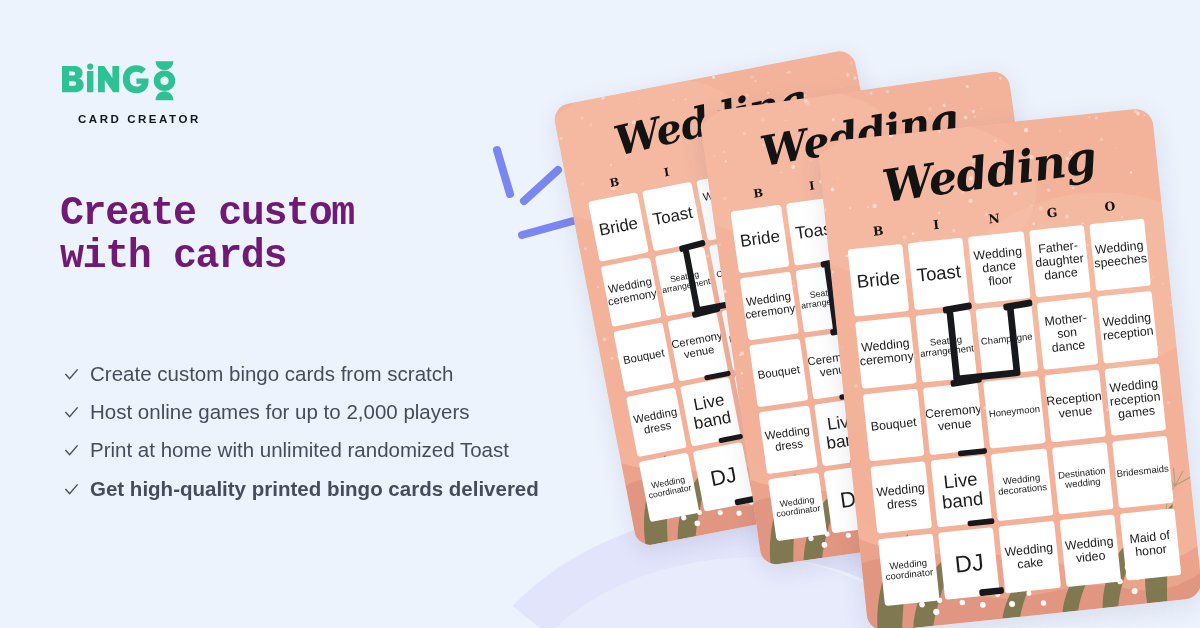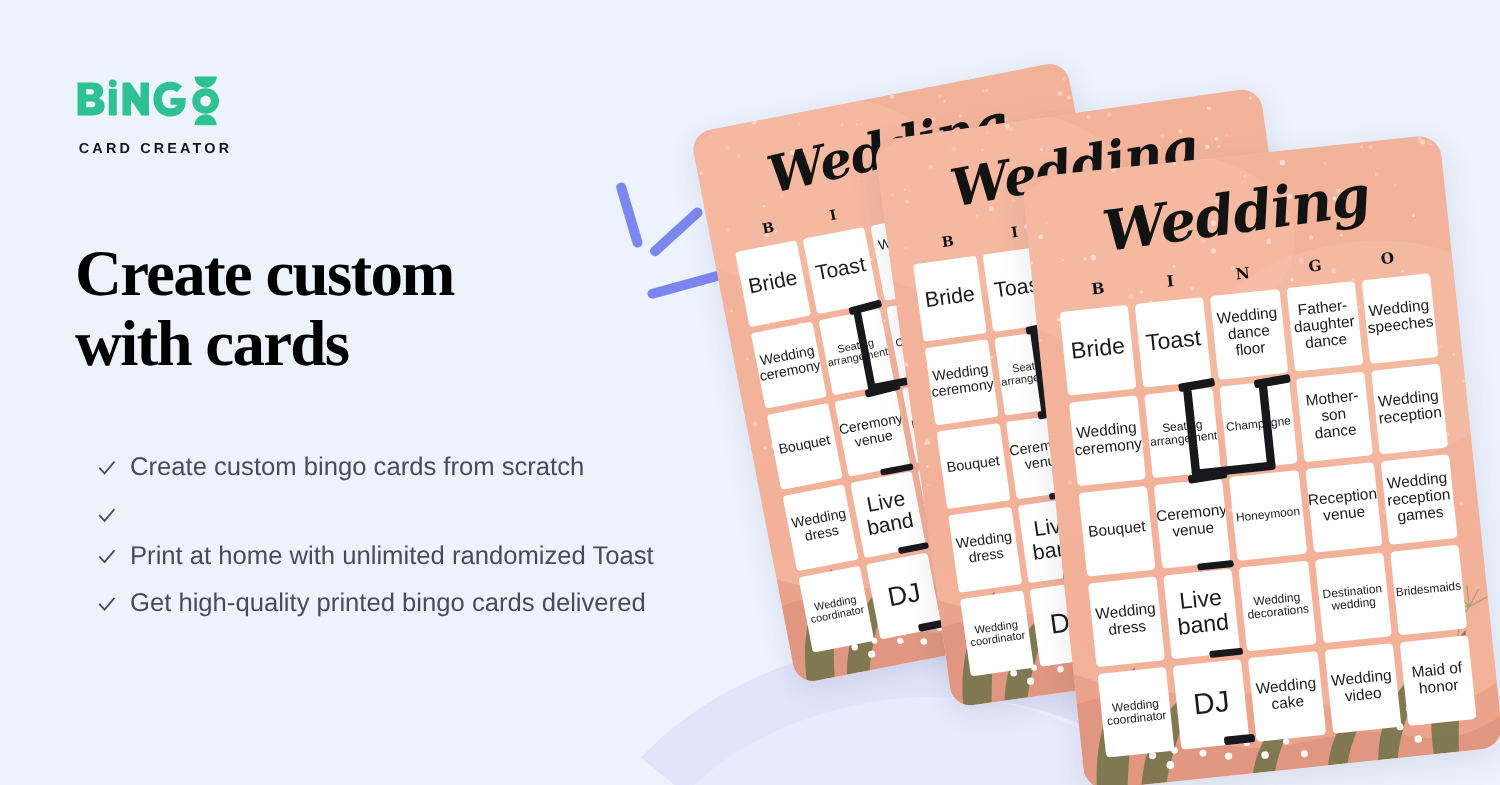--- a/index.html
+++ b/index.html
@@ -28,49 +28,49 @@
     width: 470px; height: 360px;
     border-radius: 50%;
     background: #e8ebfc;
     pointer-events: none;
   }
 
   
   .logo { position: absolute; left: 60px; top: 58px; width: 230px; }
   .logo-mark { display: block; }
   .logo-sub {
-    margin-top: 7px; margin-left: 3px;
+    margin-top: 7px; margin-left: 18px;
     font-size: 11.5px; font-weight: 700;
     letter-spacing: 2.55px; color: #13151c;
   }
 
   
   .headline {
     position: absolute; left: 60px; top: 192px;
     width: 520px;
-    font-family: Liberation Serif, serif;
+    font-family: Liberation Mono, monospace;
     font-weight: 700;
-    font-size: 52px;
+    font-size: 40px;
     line-height: 1.08;
     letter-spacing: -1.4px;
-    color: #000000;
+    color: #701a75;
   }
   .headline .l2 { display: block; }
 
   
   .sparkle { position: absolute; left: 480px; top: 138px; }
 
   
-  .bullets { position: absolute; left: 78px; top: 361px; width: 600px; }
+  .bullets { position: absolute; left: 64px; top: 361px; width: 600px; }
   .bullet {
     display: flex; align-items: flex-start;
     margin-bottom: 12px;
     font-size: 20.5px; color: #454c5c; line-height: 1.28;
   }
-  .bullet:last-child { margin-bottom: 0; }
+  .bullet:last-child { margin-bottom: 0; font-weight: bold; }
   .check {
     flex: 0 0 auto; width: 15px; height: 15px;
     margin-right: 11px; margin-top: 6px;
   }
 
   
   .cards { position: absolute; left: 560px; top: 0; width: 660px; height: 628px; }
   .card {
     position: absolute;
     width: 300px; height: 440px;
@@ -176,20 +176,21 @@
     <li class="bullet">
       <svg class="check" viewBox="0 0 16 16">
         <path d="M1.5 7.5 L6 12.5 L14.5 2.5" fill="none" stroke="#454c5c" stroke-width="1.5"></path>
       </svg>
       <span>Create custom bingo cards from scratch</span>
     </li>
     <li class="bullet">
       <svg class="check" viewBox="0 0 16 16">
         <path d="M1.5 7.5 L6 12.5 L14.5 2.5" fill="none" stroke="#454c5c" stroke-width="1.5"></path>
       </svg>
+      <span>Host online games for up to 2,000 players</span>
     </li>
     <li class="bullet">
       <svg class="check" viewBox="0 0 16 16">
         <path d="M1.5 7.5 L6 12.5 L14.5 2.5" fill="none" stroke="#454c5c" stroke-width="1.5"></path>
       </svg>
       <span>Print at home with unlimited randomized Toast</span>
     </li>
     <li class="bullet">
       <svg class="check" viewBox="0 0 16 16">
         <path d="M1.5 7.5 L6 12.5 L14.5 2.5" fill="none" stroke="#454c5c" stroke-width="1.5"></path>

